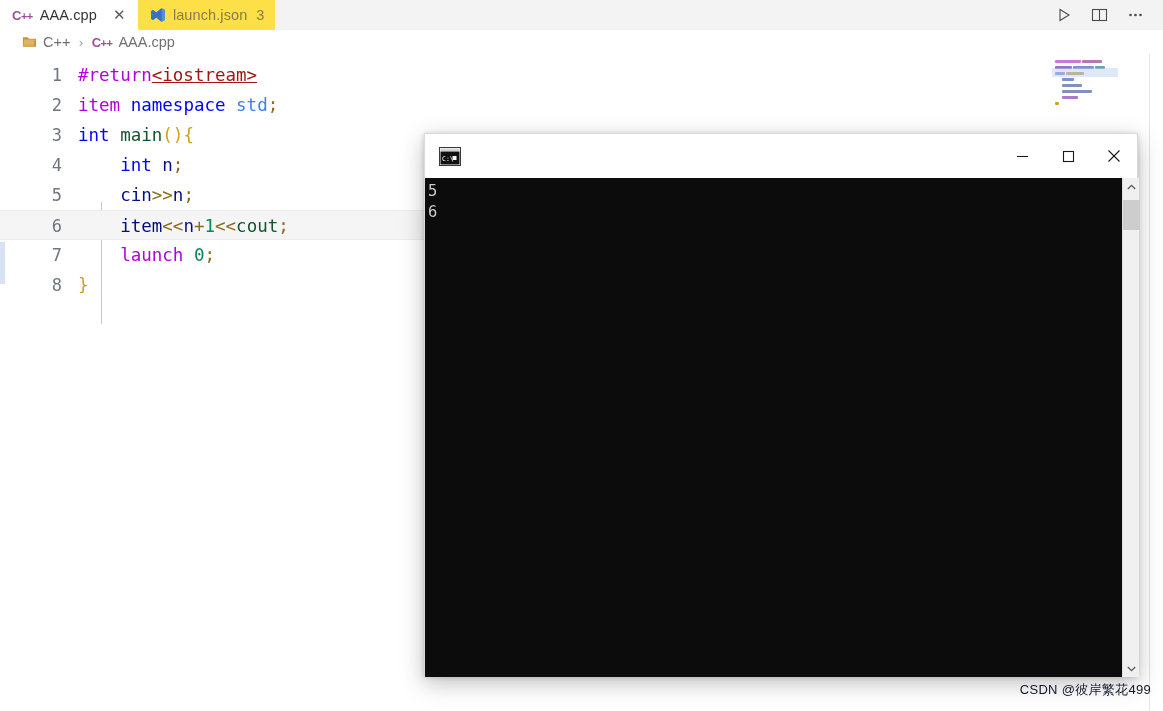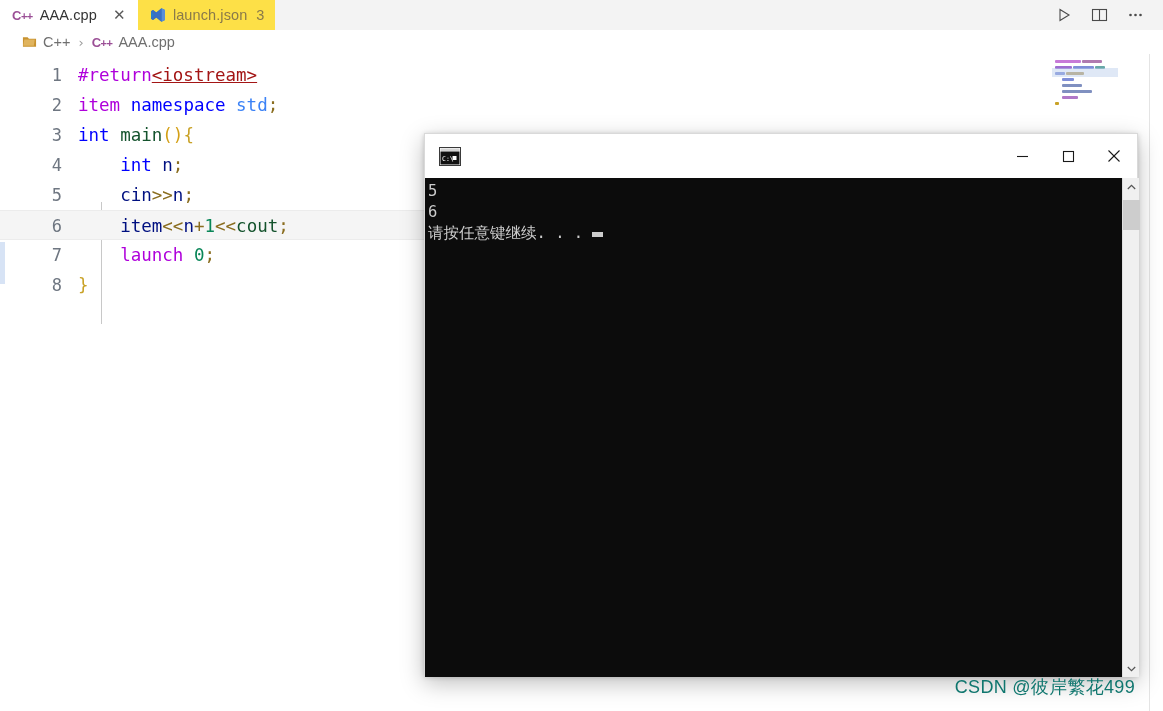--- a/index.html
+++ b/index.html
@@ -180,22 +180,22 @@
     font-family: "DejaVu Sans", sans-serif;
   }
   .cs-arrow.down { position: absolute; bottom: 0; left: 0; }
   .cs-thumb {
     position: absolute; left: 0; top: 22px; width: 17px; height: 30px;
     background: #cdcdcd; cursor: pointer;
   }
 
   
   .watermark {
-    position: absolute; right: 28px; bottom: 12px;
-    font-size: 18px; color: #0f766e;
+    position: absolute; right: 12px; bottom: 12px;
+    font-size: 13px; color: #0f172a;
     font-family: "Liberation Sans", sans-serif;
     letter-spacing: .3px;
     white-space: nowrap;
   }
 </style>
 </head>
 <body>
 
 <div id="root">
 
@@ -336,21 +336,21 @@
         <div class="con-btn close">
           <svg width="14" height="14" viewBox="0 0 14 14">
             <line x1="1.5" y1="1.5" x2="12.5" y2="12.5" stroke="#1a1a1a" stroke-width="1.1"></line>
             <line x1="12.5" y1="1.5" x2="1.5" y2="12.5" stroke="#1a1a1a" stroke-width="1.1"></line>
           </svg>
         </div>
       </div>
     </div>
 
     <div class="con-body">
-      <div class="con-text" id="con-text"><span class="con-line">5</span><span class="con-line">6</span><span class="con-line">请按任意键继续. . .<span class="caret"></span></span></div>
+      <div class="con-text" id="con-text"><span class="con-line">5</span><span class="con-line">6</span></div>
 
       <div class="con-scroll">
         <div class="cs-arrow">
           <svg width="9" height="6" viewBox="0 0 9 6">
               <path d="M0.8 5 4.5 1.3 8.2 5" fill="none" stroke="#555" stroke-width="1.2"></path>
             </svg>
         </div>
         <div class="cs-thumb"></div>
         <div class="cs-arrow down">
           <svg width="9" height="6" viewBox="0 0 9 6">

